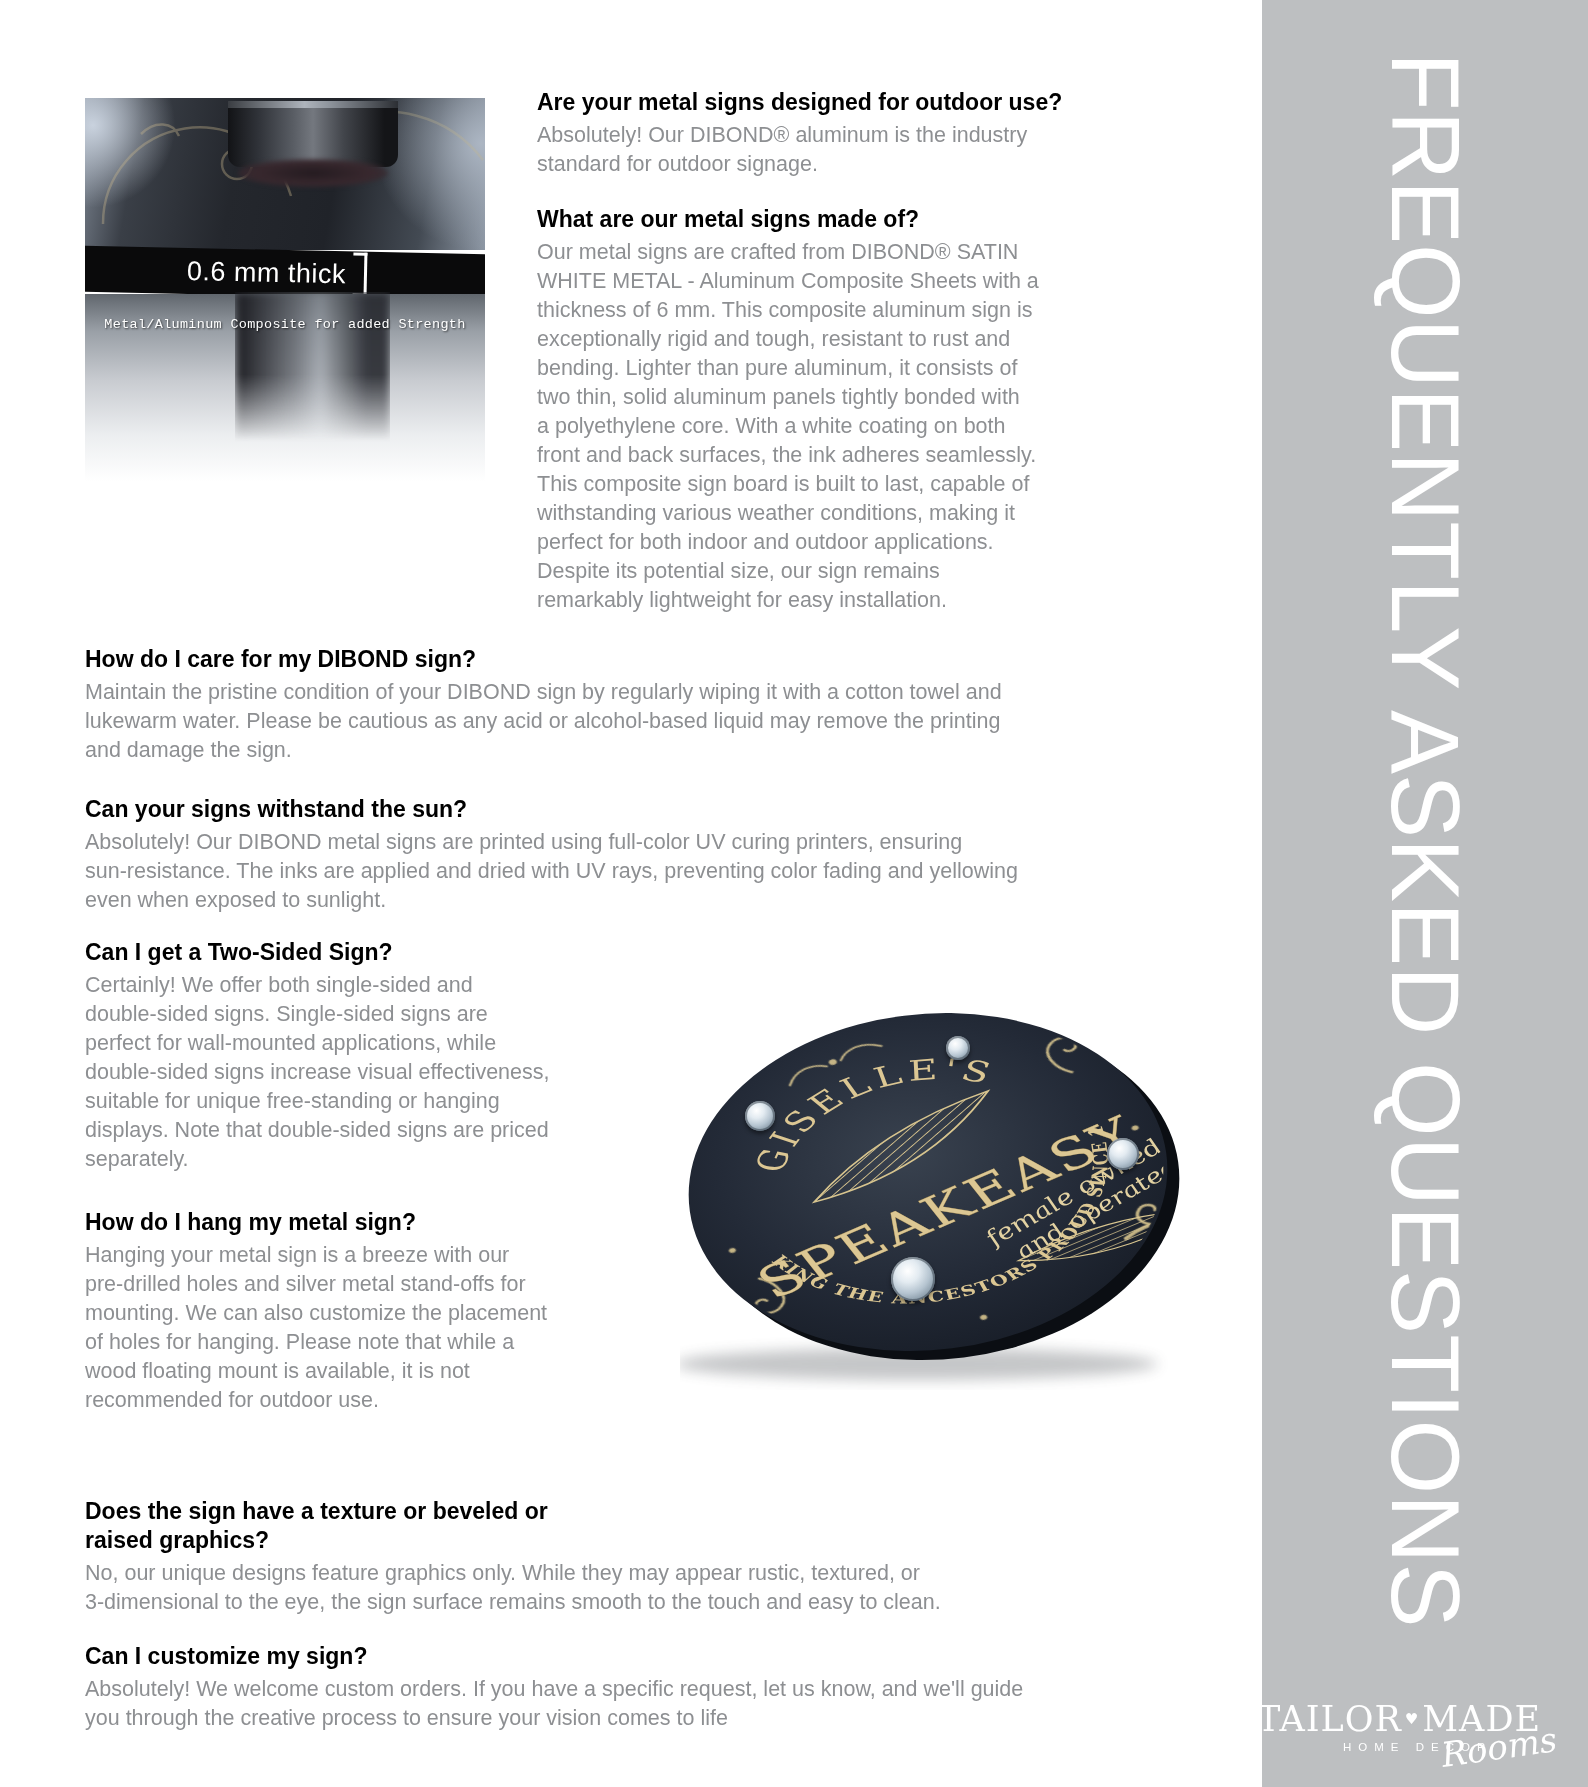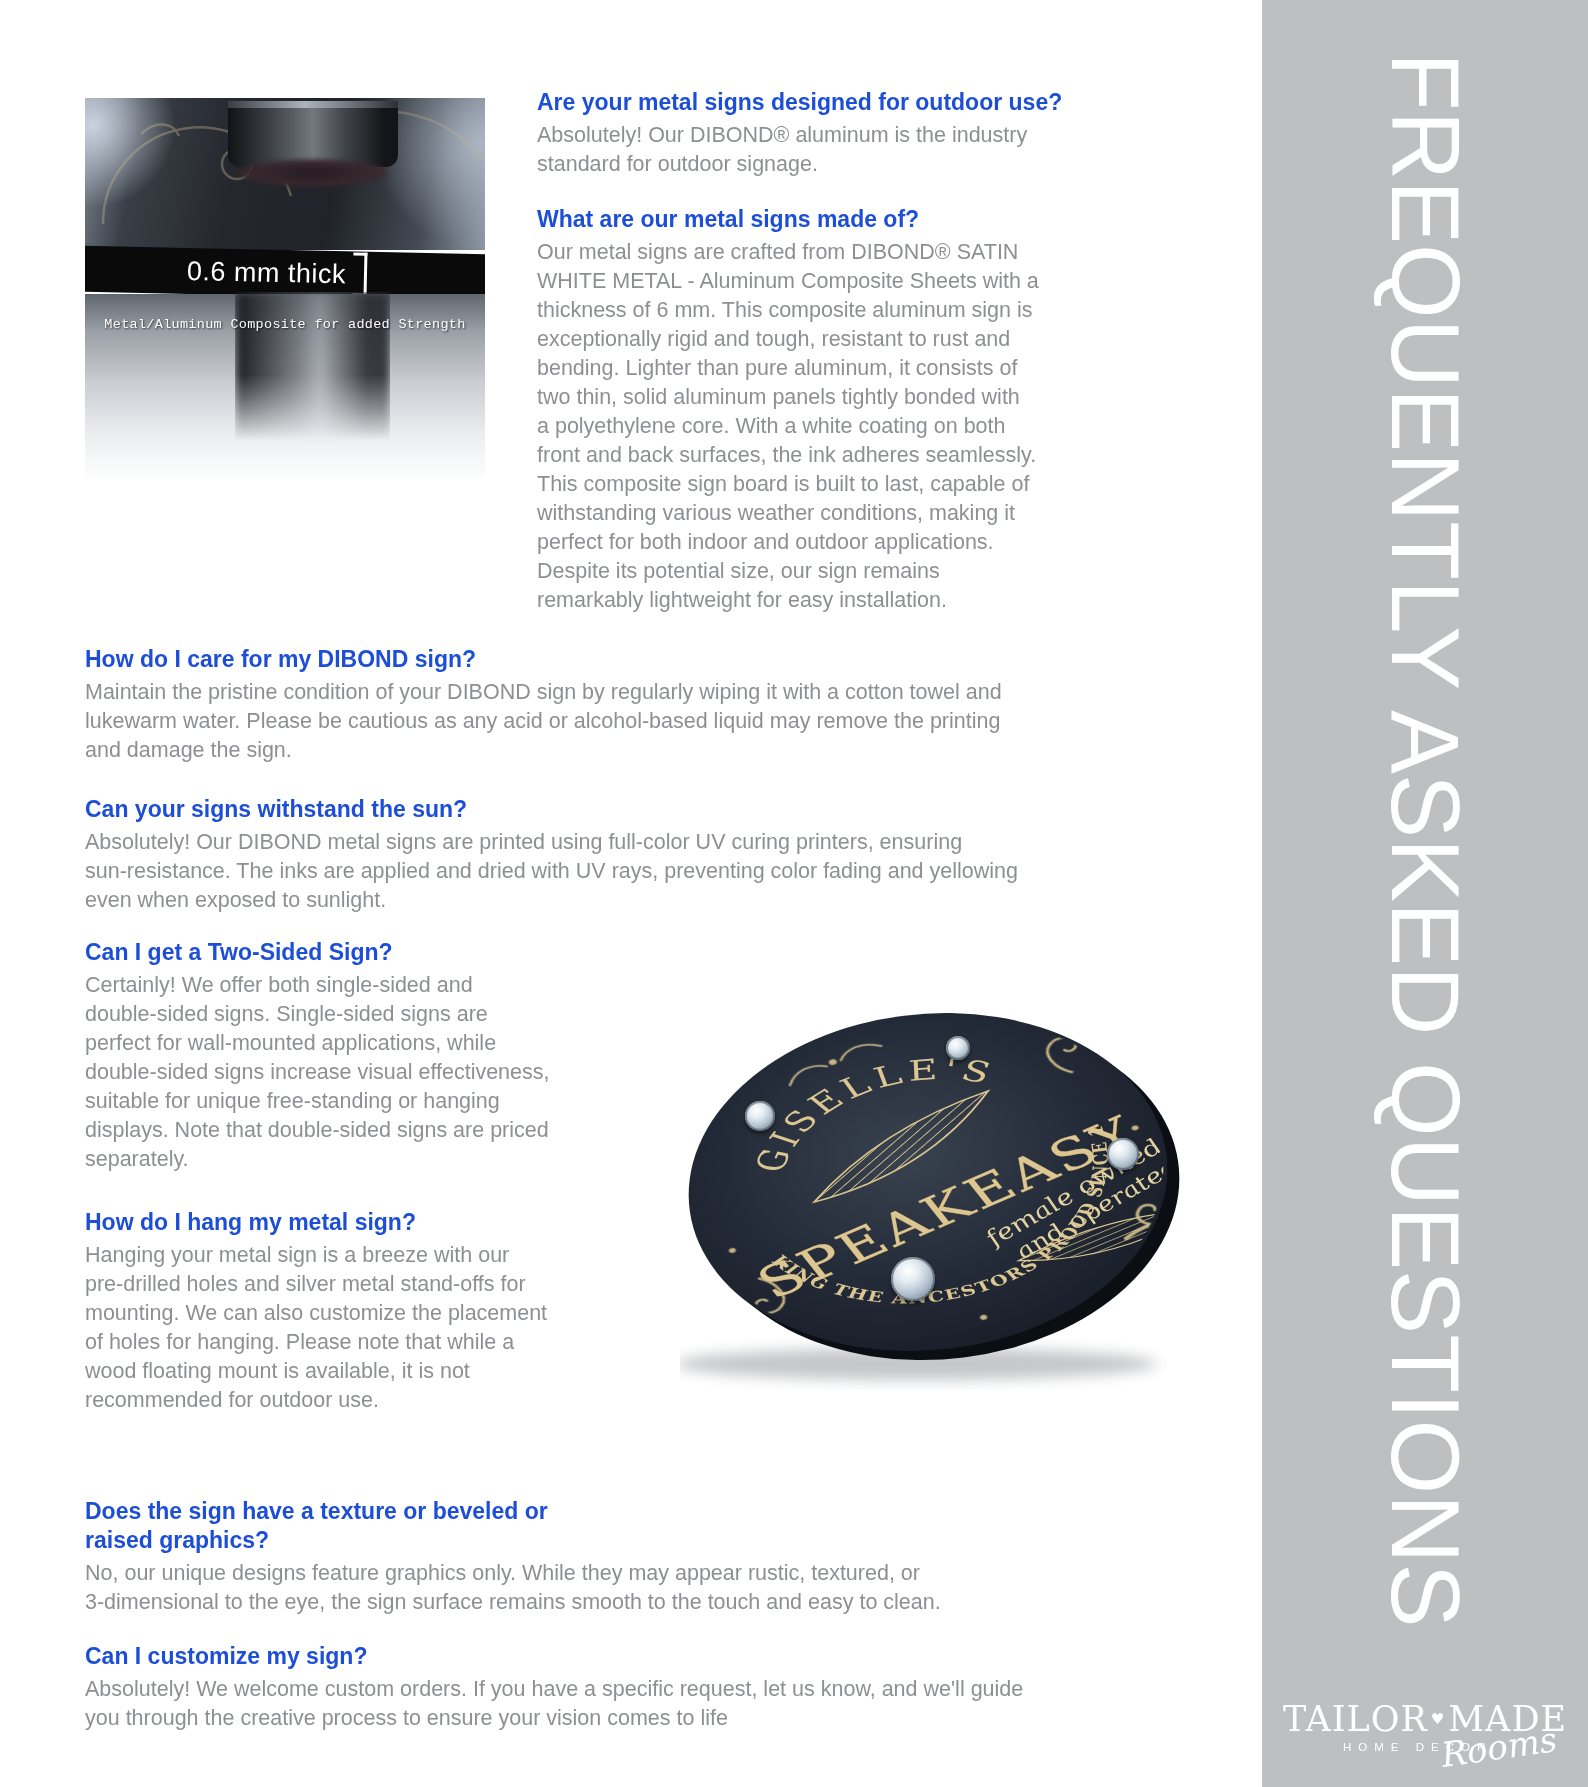--- a/index.html
+++ b/index.html
@@ -1,21 +1,21 @@
 <!DOCTYPE html>
 <html><head>
 <meta charset="utf-8">
 <style>
   html,body{margin:0;padding:0;background:#ffffff;}
   .page{position:relative;width:1588px;height:1787px;background:#ffffff;overflow:hidden;
         font-family:"Liberation Sans",sans-serif;}
 
   
   .faq{position:absolute;}
-  .faq-q{font:700 23px/29px "Liberation Sans",sans-serif;color:#1d4ed8;margin:0 0 4px 0;white-space:pre-line;}
+  .faq-q{font:700 23px/29px "Liberation Sans",sans-serif;color:#000000;margin:0 0 4px 0;white-space:pre-line;}
   .faq-a{font:400 21.5px/29px "Liberation Sans",sans-serif;color:#8d8f92;margin:0;white-space:pre-line;}
   .s1{left:537px;top:88px;width:560px;}
   .s2{left:537px;top:205px;width:560px;}
   .s3{left:85px;top:645px;width:1110px;}
   .s4{left:85px;top:795px;width:1110px;}
   .s5{left:85px;top:938px;width:520px;}
   .s6{left:85px;top:1208px;width:520px;}
   .s7{left:85px;top:1453px;width:1110px;margin-top:44px;}
   .s8{left:85px;top:1598px;width:1110px;margin-top:44px;}
 
@@ -58,21 +58,21 @@
   .standoff.right{left:427px;top:128px;width:32px;height:32px;}
   .standoff.bottom{left:211px;top:247px;width:44px;height:44px;}
 
   
   .banner{position:absolute;left:1262px;top:0;width:326px;height:1787px;background:#bdbfc1;}
   .vertical-title{position:absolute;top:52px;left:50%;transform:translateX(-50%);
     writing-mode:vertical-rl;white-space:nowrap;line-height:1;
     font:400 96px "Liberation Sans",sans-serif;color:#ffffff;letter-spacing:0;}
   .logo{position:absolute;left:0;right:0;bottom:34px;}
   .logo-main{position:relative;width:232px;margin:0 auto;color:#ffffff;}
-  .logo-row{display:flex;align-items:center;justify-content:center;
+  .logo-row{display:flex;align-items:center;justify-content:flex-end;
     font-family:"DejaVu Serif","Liberation Serif",serif;font-size:35px;letter-spacing:1px;}
   .logo-heart{font-size:15px;margin:0 3px;line-height:1;}
   .logo-sub{font:400 11.5px "Liberation Sans",sans-serif;letter-spacing:7px;margin-top:2px;padding-left:6px;margin-left:28px;}
   .logo-script{position:absolute;right:-16px;top:28px;transform:rotate(-8deg);
     font-family:"DejaVu Serif","Liberation Serif",serif;font-style:italic;font-size:34px;}
 </style>
 </head>
 <body>
 
 <div class="page">

